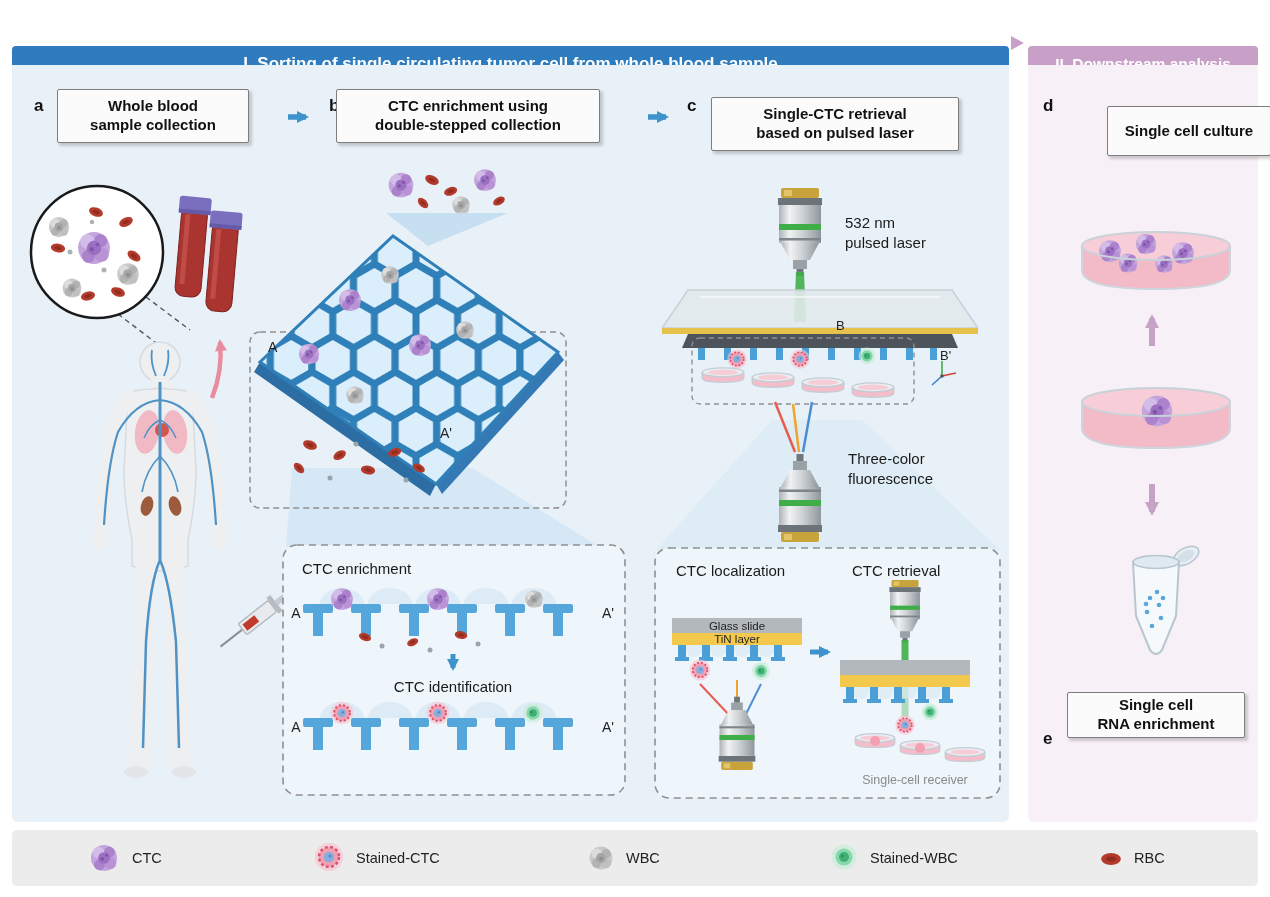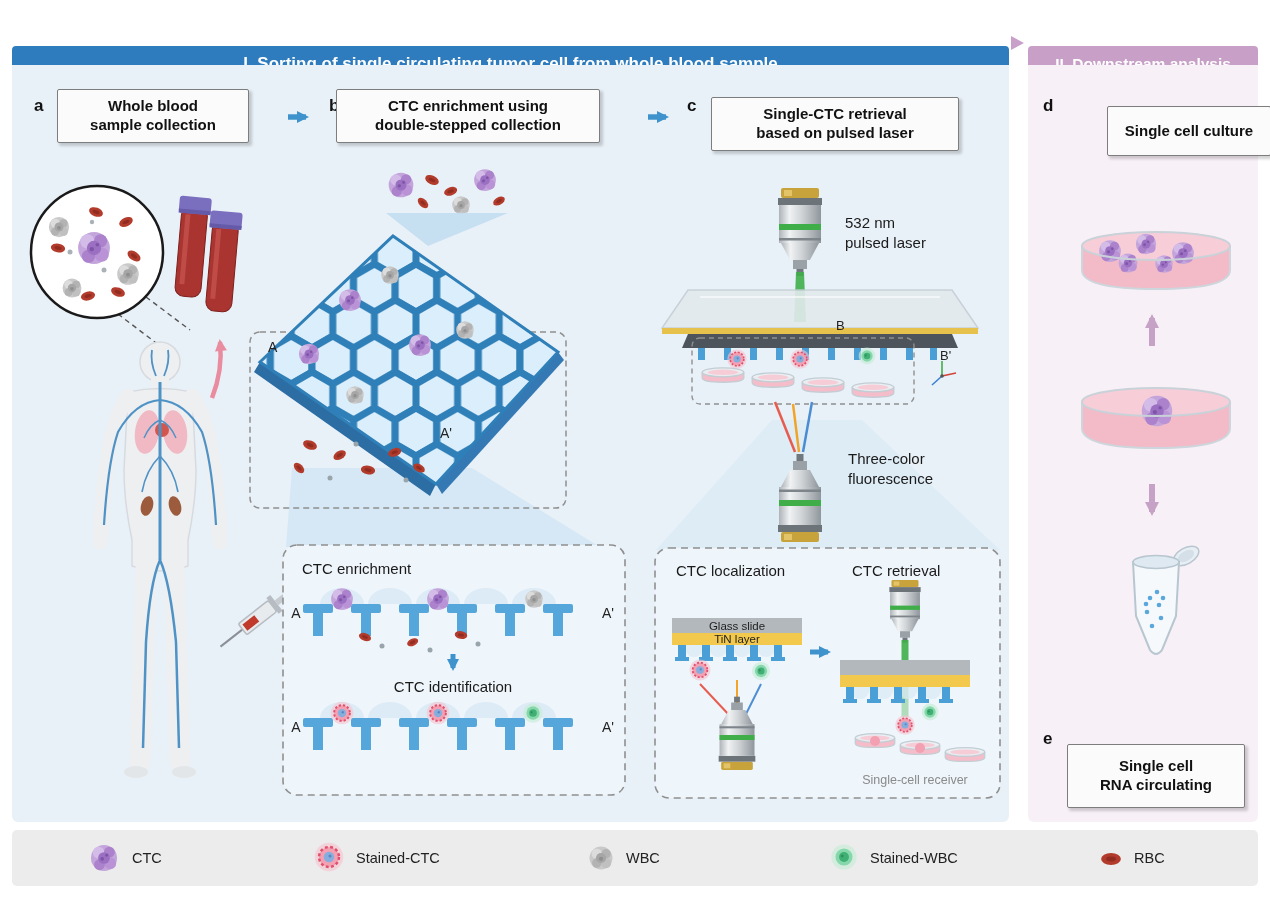--- a/index.html
+++ b/index.html
@@ -522,18 +522,18 @@
     <span>double-stepped collection</span>
   </div>
   <div class="title-box" style="left:711px; top:89px; width:248px; height:54px;margin-top:8px;">
     <span>Single-CTC retrieval</span>
     <span>based on pulsed laser</span>
   </div>
   <div class="title-box" style="left:1067px; top:106px; width:164px; height:50px;margin-left:40px;">
     <span>Single cell culture</span>
 
   </div>
-  <div class="title-box" style="left:1067px; top:744px; width:178px; height:64px;">
+  <div class="title-box" style="left:1067px; top:692px; width:178px; height:46px;">
     <span>Single cell</span>
-    <span>RNA circulating</span>
+    <span>RNA enrichment</span>
   </div>
 
 </div>
 
 </body></html>

